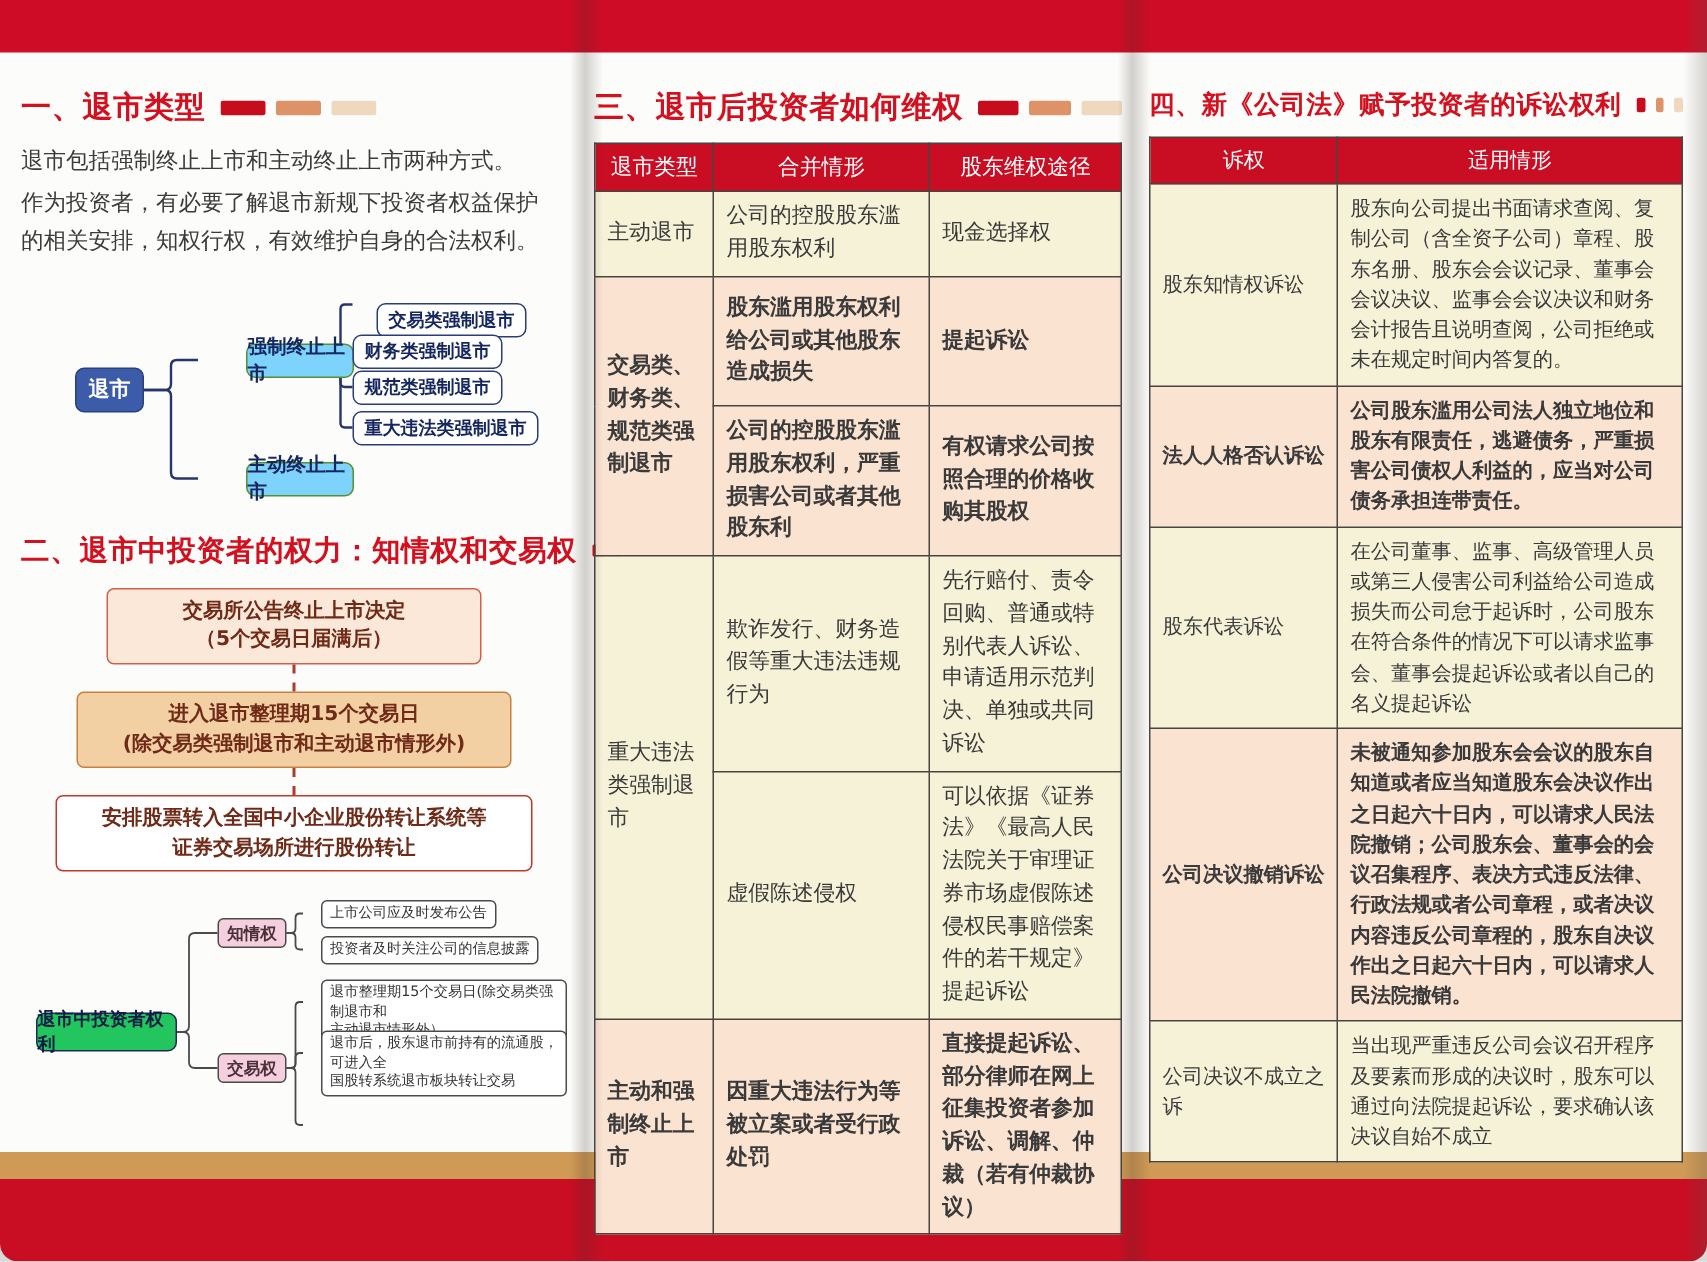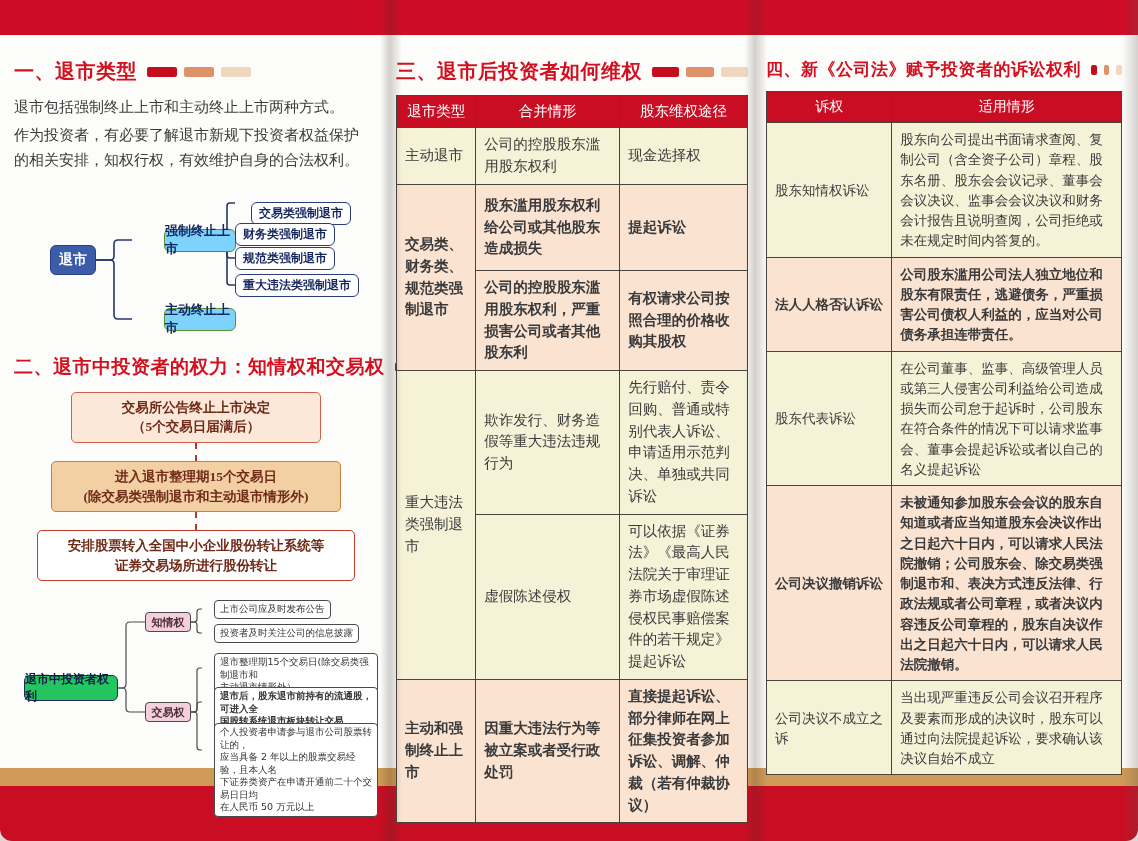--- a/index.html
+++ b/index.html
@@ -36,21 +36,21 @@
   .tree svg{position:absolute;left:0;top:0;}
   .nbox{position:absolute;box-sizing:border-box;font-weight:bold;display:flex;align-items:center;justify-content:center;}
   .tree-root{left:36px;top:63px;width:46px;height:30px;background:#3c5ba9;border:1px solid #29407e;border-radius:6px;color:#fff;font-size:14px;}
   .tree-branch{left:118px;width:72px;height:23px;background:#7dd3fc;border:1.5px solid #55922e;border-radius:6px;color:#15275e;font-size:13px;margin-left:32px;}
   .tb-forced{top:47px;} .tb-vol{top:126px;}
   .tree-leaf{position:absolute;left:221px;background:#fff;border:1.5px solid #2b3d79;border-radius:6px;color:#15275e;
              font-size:12px;font-weight:bold;padding:2px 7px;white-space:nowrap;}
   
   .vflow{display:flex;flex-direction:column;align-items:center;margin-top:12px;}
   .vbox{box-sizing:border-box;border-radius:5px;text-align:center;font-size:13.5px;line-height:1.45;
-        padding:5px 10px;white-space:pre-line;color:#6f2a18;font-weight:bold;font-family:Liberation Serif, serif;}
+        padding:5px 10px;white-space:pre-line;color:#6f2a18;font-weight:bold;}
   .vbox1{background:#fce8d9;border:1.5px solid #d2604a;width:250px;}
   .vbox2{background:#f3cfa4;border:1.5px solid #c6803f;width:290px;}
   .vbox3{background:#fff;border:1.5px solid #c0392b;width:318px;}
   .vdash{width:0;height:18px;border-left:2.5px dashed #b03a2e;}
   
   .mindmap{position:relative;width:364px;height:192px;margin-top:14px;}
   .mindmap svg{position:absolute;left:0;top:0;}
   .mm-root{left:10px;top:80px;width:94px;height:26px;background:#22c55e;border:1.5px solid #1f2a55;border-radius:6px;
            color:#101c45;font-size:12px;font-weight:bold;}
   .mm-branch{left:131px;width:46px;height:20px;background:#f5cfdd;border:1px solid #4a4a4a;border-radius:4px;
@@ -143,26 +143,22 @@
           <path d="M177,117 H180 Q183,117 183,120 V152 Q183,155 186,155 H188"></path>
         </g>
       </svg>
       <div class="nbox mm-root">退市中投资者权利</div>
       <div class="nbox mm-branch mm-know">知情权</div>
       <div class="nbox mm-branch mm-trade">交易权</div>
       <div class="mm-leaf" style="top:5px;">上市公司应及时发布公告</div>
       <div class="mm-leaf" style="top:29px;">投资者及时关注公司的信息披露</div>
       <div class="mm-leaf" style="top:58px;">退市整理期15个交易日(除交易类强制退市和
 主动退市情形外）</div>
-      <div class="mm-leaf" style="top:92px;font-weight:bold;">退市后，股东退市前持有的流通股，可进入全
+      <div class="mm-leaf" style="top:92px;">退市后，股东退市前持有的流通股，可进入全
 国股转系统退市板块转让交易</div>
-      <div class="mm-leaf" style="top:128px;">个人投资者申请参与退市公司股票转让的，
-应当具备 2 年以上的股票交易经验，且本人名
-下证券类资产在申请开通前二十个交易日日均
-在人民币 50 万元以上</div>
     </div>
   </div>
 
   <div class="panel panel-mid">
     <div class="sec-title">
       <span class="t">三、退市后投资者如何维权</span>
       <span class="bars">
         <span class="bar bar1"></span>
         <span class="bar bar2"></span>
         <span class="bar bar3"></span>
@@ -229,21 +225,21 @@
       <tr style="height:90px;">
         <td class="peach">法人人格否认诉讼</td>
         <td class="peach">公司股东滥用公司法人独立地位和股东有限责任，逃避债务，严重损害公司债权人利益的，应当对公司债务承担连带责任。</td>
       </tr>
       <tr style="height:127px;">
         <td class="cream">股东代表诉讼</td>
         <td class="cream">在公司董事、监事、高级管理人员或第三人侵害公司利益给公司造成损失而公司怠于起诉时，公司股东在符合条件的情况下可以请求监事会、董事会提起诉讼或者以自己的名义提起诉讼</td>
       </tr>
       <tr style="height:184px;">
         <td class="peach">公司决议撤销诉讼</td>
-        <td class="peach">未被通知参加股东会会议的股东自知道或者应当知道股东会决议作出之日起六十日内，可以请求人民法院撤销；公司股东会、除交易类强制退市和、表决方式违反法律、行政法规或者公司章程，或者决议内容违反公司章程的，股东自决议作出之日起六十日内，可以请求人民法院撤销。</td>
+        <td class="peach">未被通知参加股东会会议的股东自知道或者应当知道股东会决议作出之日起六十日内，可以请求人民法院撤销；公司股东会、董事会的会议召集程序、表决方式违反法律、行政法规或者公司章程，或者决议内容违反公司章程的，股东自决议作出之日起六十日内，可以请求人民法院撤销。</td>
       </tr>
       <tr style="height:90px;">
         <td class="cream">公司决议不成立之诉</td>
         <td class="cream">当出现严重违反公司会议召开程序及要素而形成的决议时，股东可以通过向法院提起诉讼，要求确认该决议自始不成立</td>
       </tr>
     </tbody>
       </table>
   </div>
 
   <div class="fold fold1"></div>

